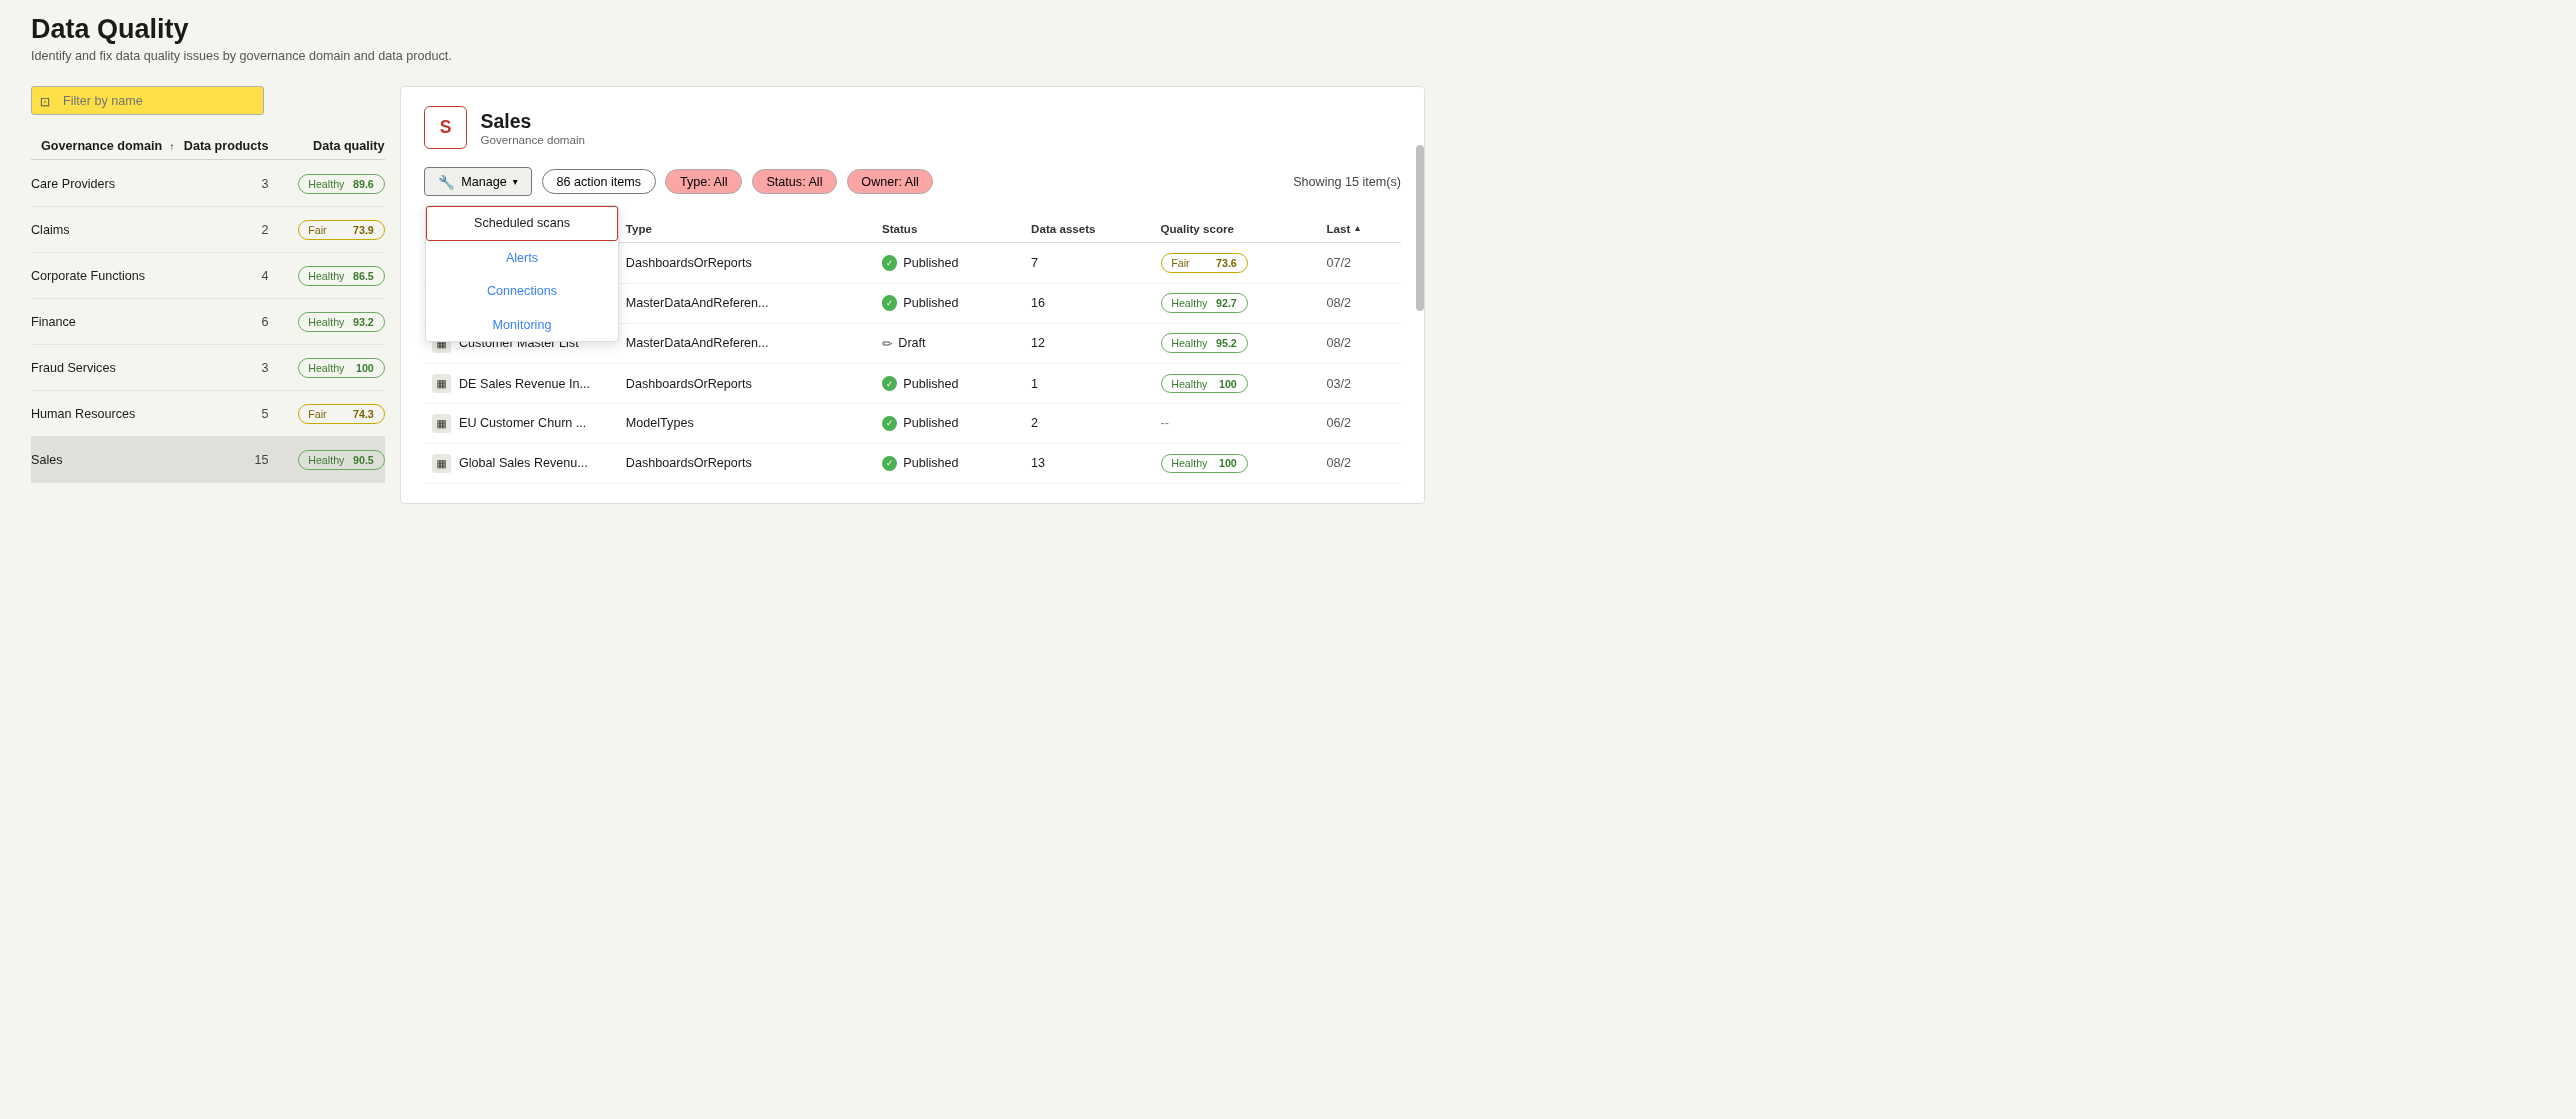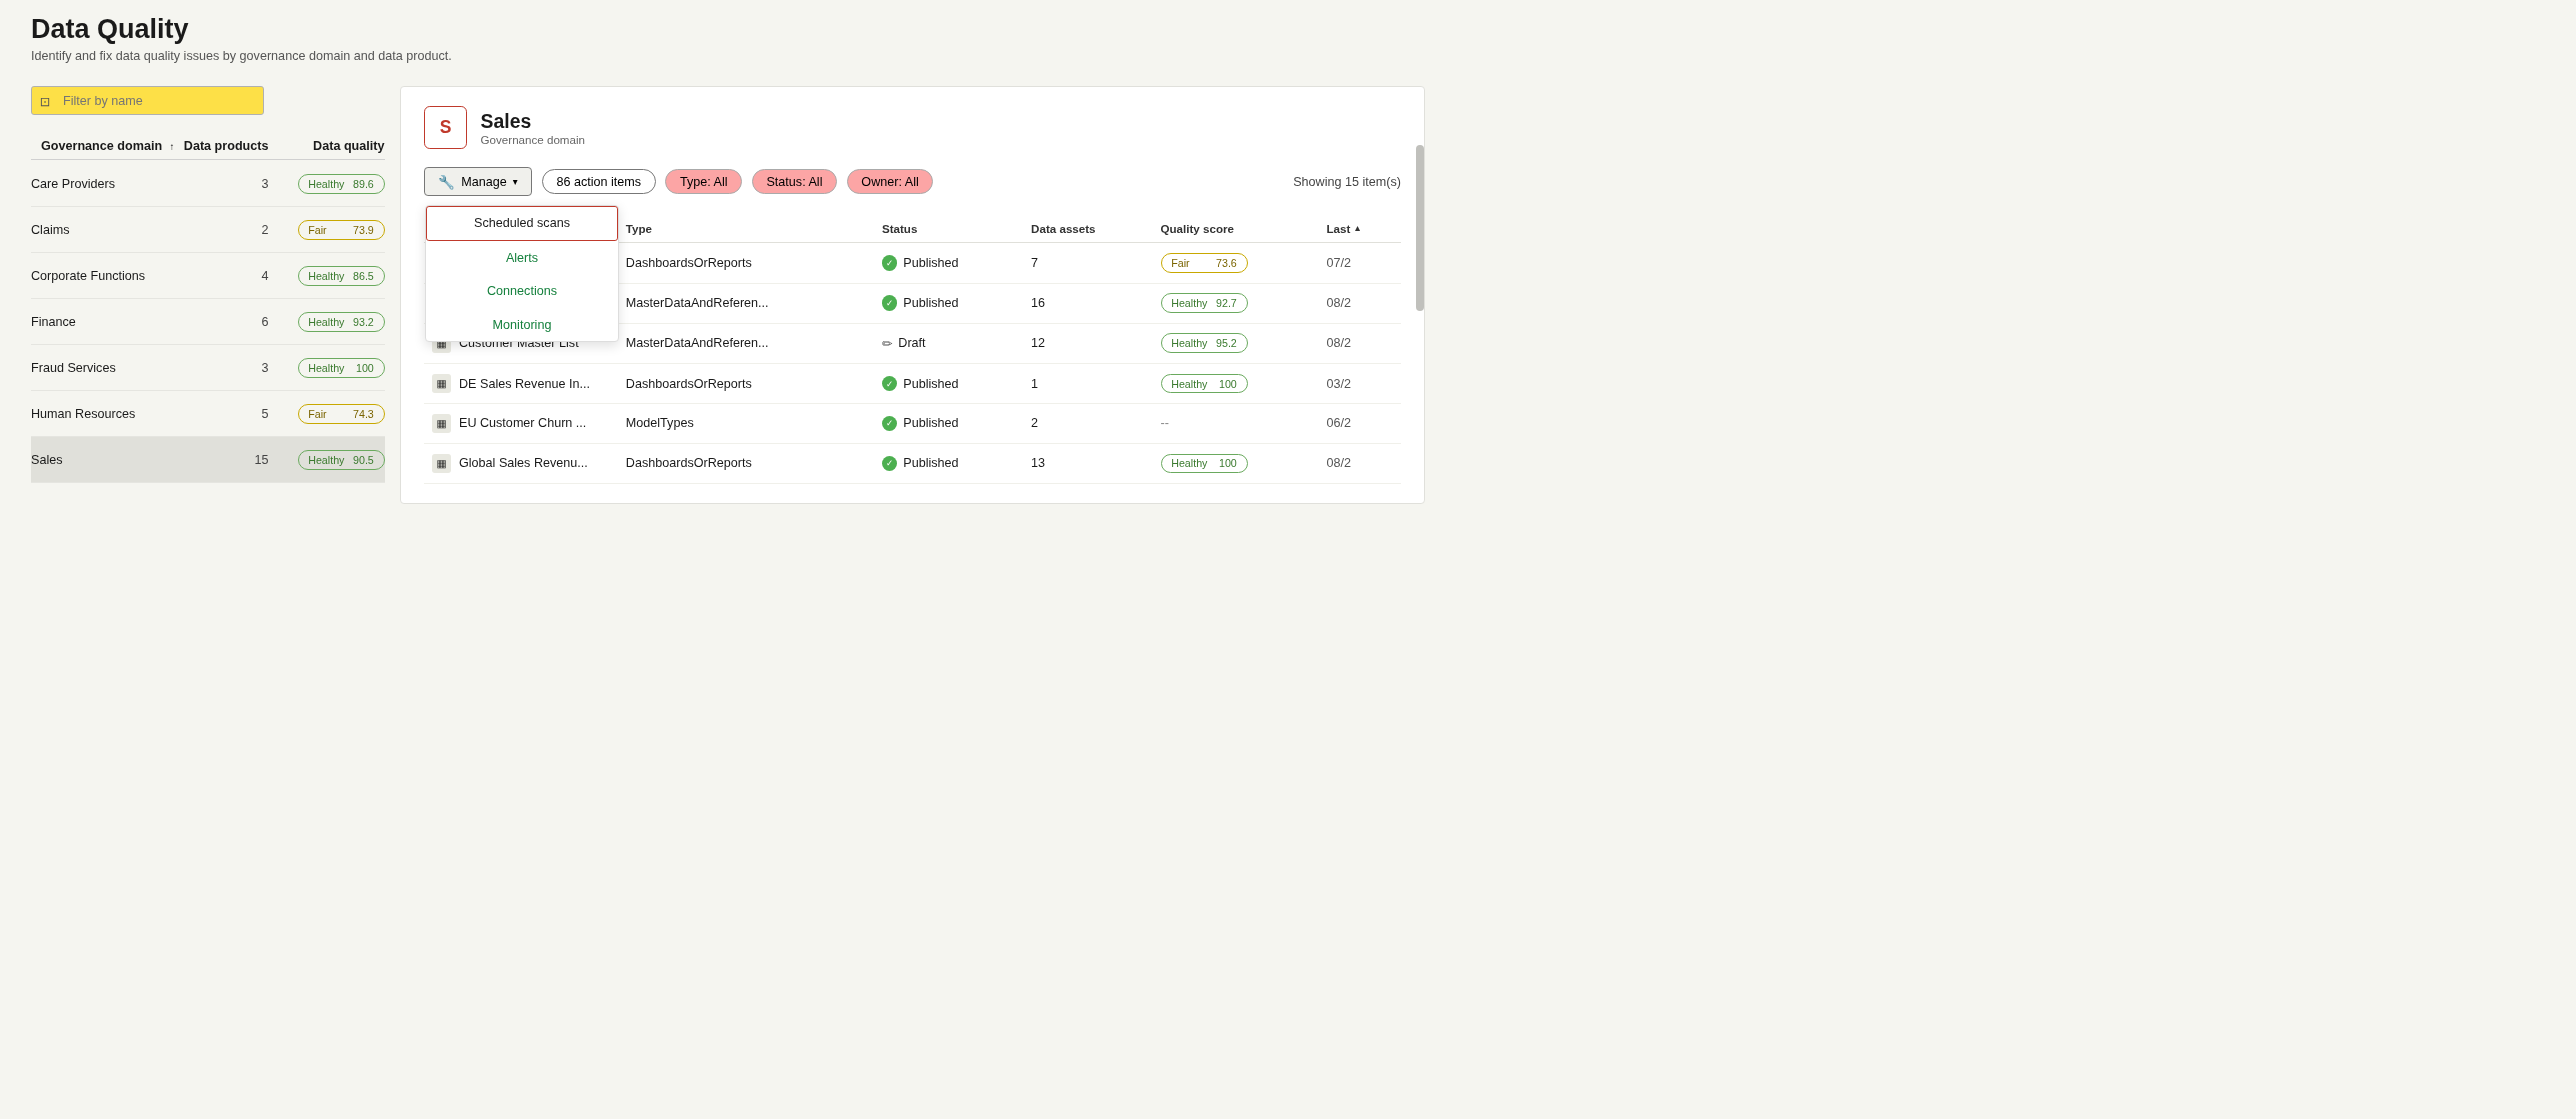--- a/index.html
+++ b/index.html
@@ -95,21 +95,21 @@
       border: 1.5px solid #6aaa5e;
       color: #3a7a2e;
       background: transparent;
     }
     .badge-fair {
       border: 1.5px solid #c8a800;
       color: #7a6400;
       background: transparent;
     }
     .badge-label { font-size: 10.7px; }
-    .badge-score { font-size: 10.7px; font-weight: 400; }
+    .badge-score { font-size: 10.7px; font-weight: 700; }
 
     
     .right-panel {
       flex: 1;
       background: #fff;
       border-radius: 3.9px;
       padding: 19.4px 23px;
       border: 1px solid #e0e0db;
       position: relative;
       min-width: 0;
@@ -184,21 +184,21 @@
       background: #fff;
       border: 1px solid #ddd;
       border-radius: 4px;
       box-shadow: 0 3.9px 11.6px rgba(0,0,0,0.12);
       z-index: 100;
     }
     .dropdown-item {
       padding: 9.7px 15.5px;
       font-size: 12.6px;
       cursor: pointer;
-      color: #15803d;
+      color: #3b82f6;
     }
     .dropdown-item.highlighted {
       border: 1.9px solid #c0392b;
       border-radius: 2.9px;
       color: #1a1a1a;
     }
 
     
     .data-table { width: 100%; border-collapse: collapse; }
     .data-table thead tr {

